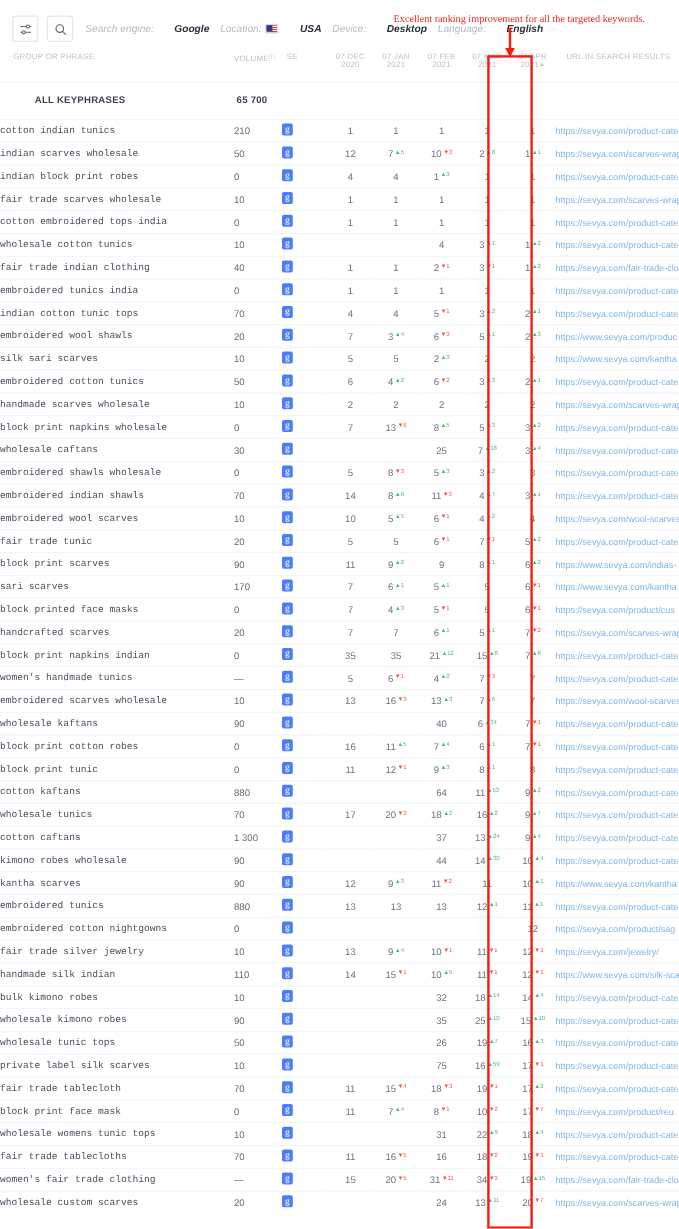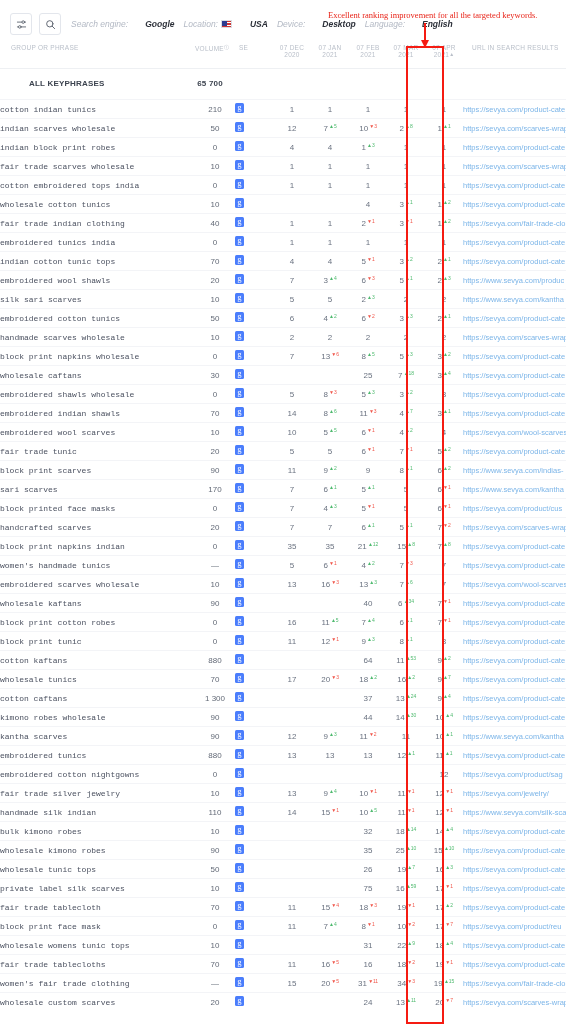--- a/index.html
+++ b/index.html
@@ -123,21 +123,21 @@
 
   .cell-phrase {
     padding-left: 11px;
     color: #4b5160;
     font-size: 8px;
     white-space: nowrap;
     overflow: hidden;
     font-family: Liberation Mono, monospace;
   }
   .cell-vol {
-    text-align: center;
+    text-align: left;
     padding-right: 10px;
     color: #636a77;
     font-size: 8px;
   }
   .cell-se { text-align: left; padding-left: 4px; }
   .gicon {
     display: inline-block;
     width: 9px; height: 10px;
     background: #4a7dfc;
     border-radius: 1.5px;

